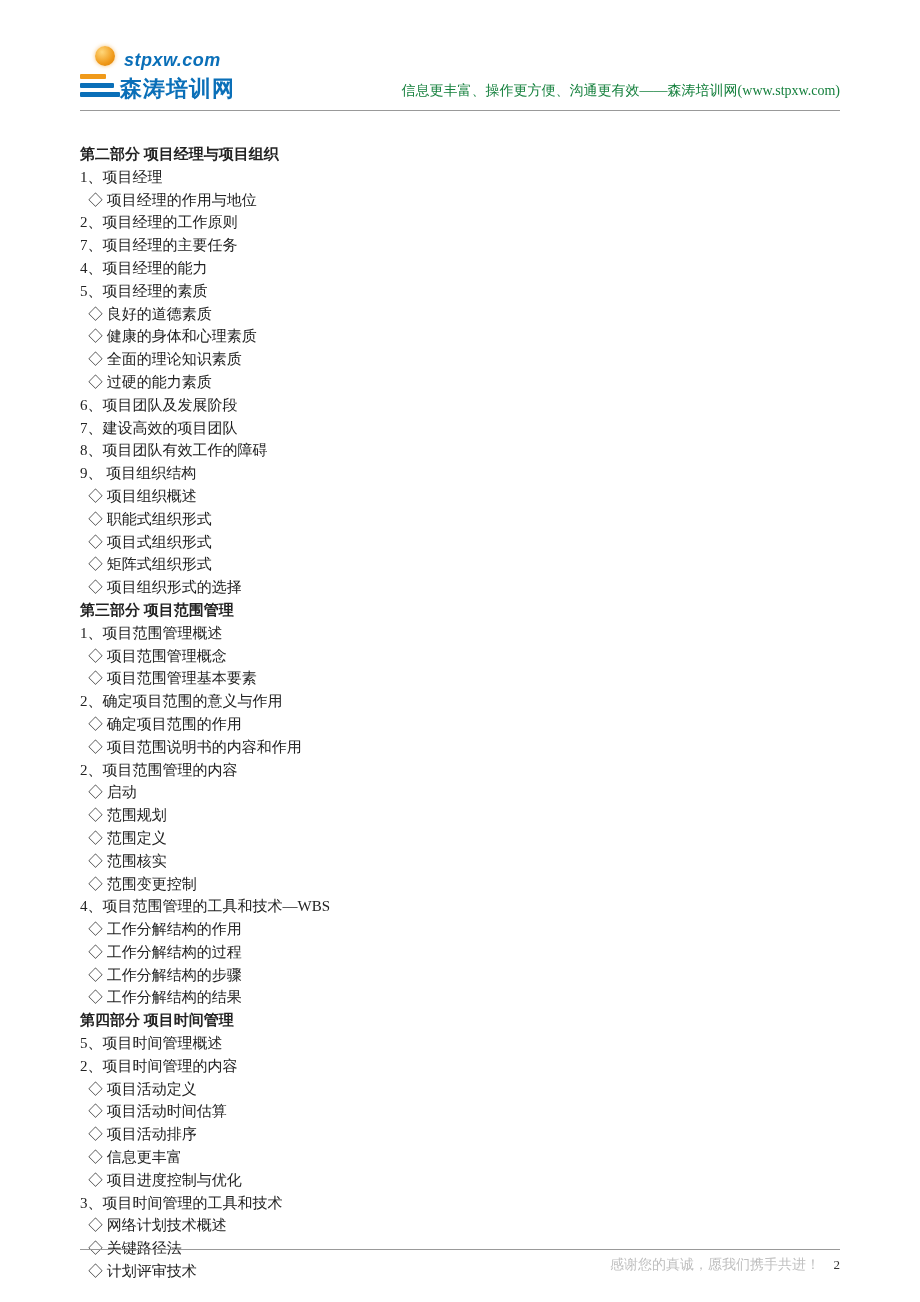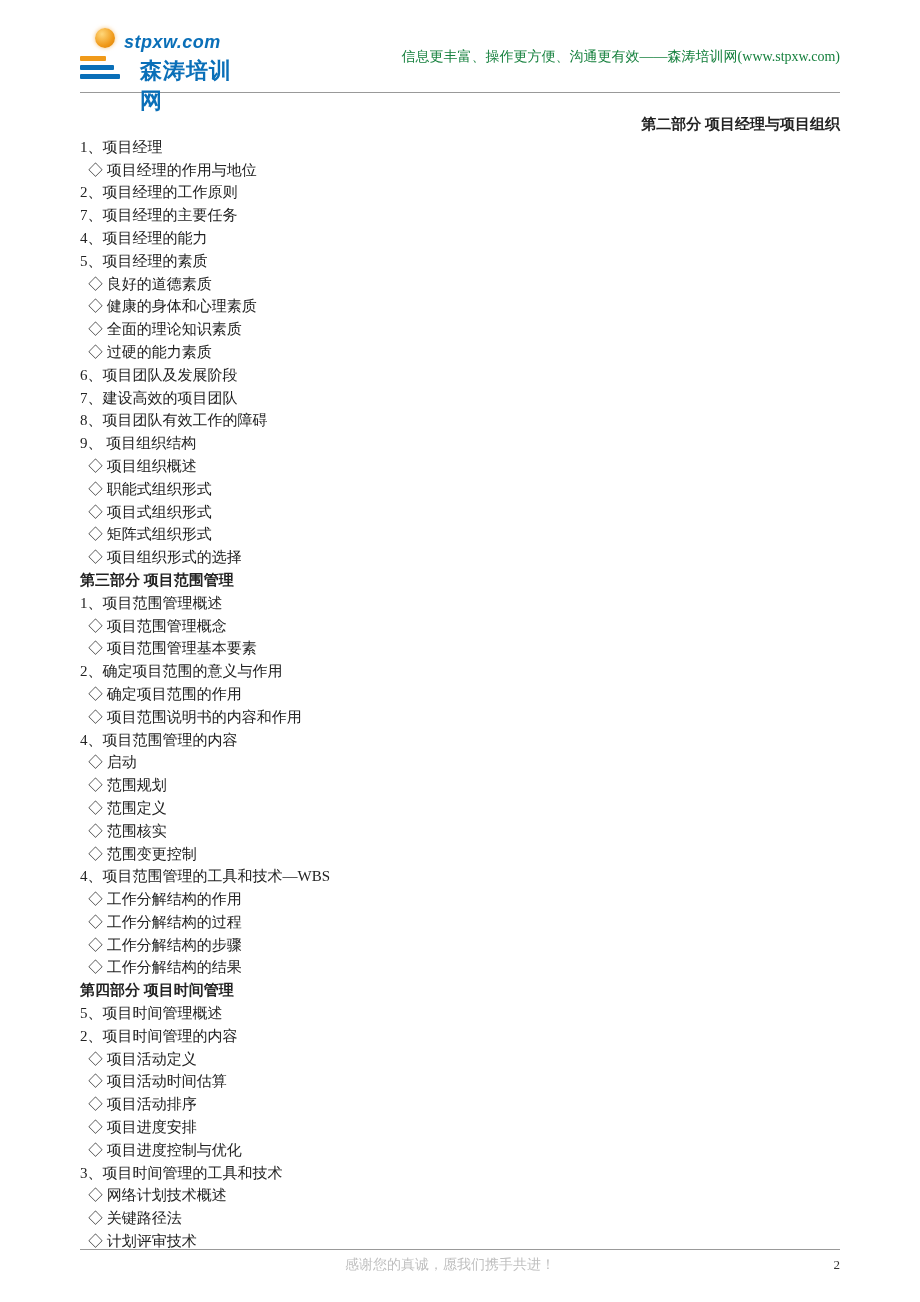--- a/index.html
+++ b/index.html
@@ -5,24 +5,24 @@
     * { margin: 0; padding: 0; box-sizing: border-box; }
     body {
       width: 920px;
       height: 1302px;
       background: #ffffff;
       font-family: "SimSun", "宋体", serif;
       position: relative;
     }
     .header {
       display: flex;
-      align-items: flex-start;
+      align-items: flex-end;
       padding: 28px 80px 8px 80px;
       border-bottom: 1px solid #999;
-      margin: 0 80px;
+      margin: 18px 80px;
       padding-left: 0;
       padding-right: 0;
     }
     .logo {
       width: 160px;
       height: 56px;
       position: relative;
       flex-shrink: 0;
     }
     .logo-dot {
@@ -56,21 +56,21 @@
       top: 4px;
       font-family: "Arial", sans-serif;
       font-style: italic;
       font-weight: bold;
       font-size: 18px;
       color: #0a6fb8;
       letter-spacing: 0.5px;
     }
     .logo-cn {
       position: absolute;
-      left: 60px;
+      left: 40px;
       top: 28px;
       font-family: "SimHei","黑体",sans-serif;
       font-weight: bold;
       font-size: 22px;
       color: #0a6fb8;
       letter-spacing: 1px;
     }
     .header-text {
       flex: 1;
       text-align: right;
@@ -81,39 +81,39 @@
     }
     .content {
       padding: 12px 80px 0 80px;
       font-size: 15px;
       color: #222;
       line-height: 1.52;
     }
     .section-title {
       font-weight: bold;
     }
-    .section-title.first { margin-top: 8px; text-align: right; }
+    .section-title.first { margin-top: 2px; }
     .num-line { }
     .sub-line { padding-left: 8px; }
     .footer {
       position: absolute;
       bottom: 28px;
       left: 0;
       width: 920px;
       padding: 0 80px;
     }
     .footer-rule {
       border-top: 1px solid #999;
       padding-top: 6px;
       display: flex;
       align-items: center;
     }
     .footer-center {
       flex: 1;
-      text-align: center;
+      text-align: right;
       color: #bfbfbf;
       font-size: 14px;
     }
     .footer-page {
       font-size: 13px;
       color: #333;
       width: 20px;
       text-align: right;
     }
   </style>
@@ -157,38 +157,38 @@
     <div class="sub-line">◇ 项目式组织形式</div>
     <div class="sub-line">◇ 矩阵式组织形式</div>
     <div class="sub-line">◇ 项目组织形式的选择</div>
     <div class="section-title">第三部分   项目范围管理</div>
     <div class="num-line">1、项目范围管理概述</div>
     <div class="sub-line">◇ 项目范围管理概念</div>
     <div class="sub-line">◇ 项目范围管理基本要素</div>
     <div class="num-line">2、确定项目范围的意义与作用</div>
     <div class="sub-line">◇ 确定项目范围的作用</div>
     <div class="sub-line">◇ 项目范围说明书的内容和作用</div>
-    <div class="num-line">4、项目范围管理的内容</div>
+    <div class="num-line">2、项目范围管理的内容</div>
     <div class="sub-line">◇ 启动</div>
     <div class="sub-line">◇ 范围规划</div>
     <div class="sub-line">◇ 范围定义</div>
     <div class="sub-line">◇ 范围核实</div>
     <div class="sub-line">◇ 范围变更控制</div>
     <div class="num-line">4、项目范围管理的工具和技术—WBS</div>
     <div class="sub-line">◇ 工作分解结构的作用</div>
     <div class="sub-line">◇ 工作分解结构的过程</div>
     <div class="sub-line">◇ 工作分解结构的步骤</div>
     <div class="sub-line">◇ 工作分解结构的结果</div>
     <div class="section-title">第四部分   项目时间管理</div>
     <div class="num-line">5、项目时间管理概述</div>
     <div class="num-line">2、项目时间管理的内容</div>
     <div class="sub-line">◇ 项目活动定义</div>
     <div class="sub-line">◇ 项目活动时间估算</div>
     <div class="sub-line">◇ 项目活动排序</div>
-    <div class="sub-line">◇ 项目进度安排</div>
+    <div class="sub-line">◇ 信息更丰富</div>
     <div class="sub-line">◇ 项目进度控制与优化</div>
     <div class="num-line">3、项目时间管理的工具和技术</div>
     <div class="sub-line">◇ 网络计划技术概述</div>
     <div class="sub-line">◇ 关键路径法</div>
     <div class="sub-line">◇ 计划评审技术</div>
   </div>
 
 <div class="footer">
   <div class="footer-rule">
     <div class="footer-center">感谢您的真诚，愿我们携手共进！</div>

